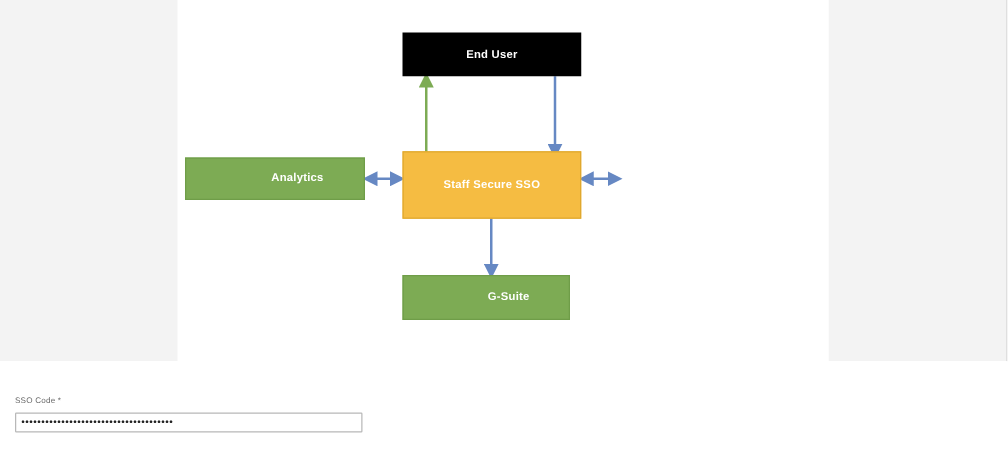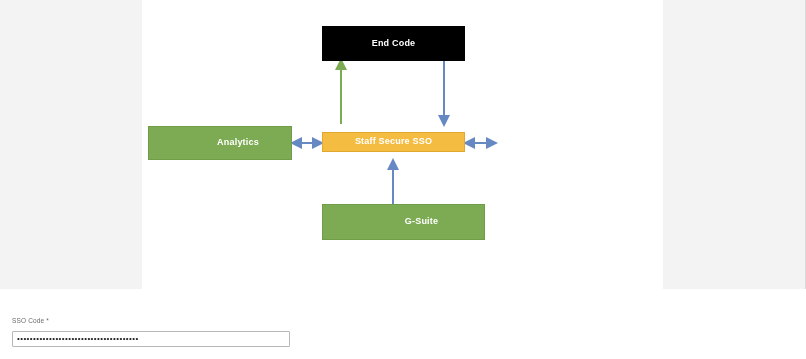--- a/index.html
+++ b/index.html
@@ -43,24 +43,24 @@
     text-align: center;
     line-height: 1.1;
   }
   .node.enduser { background: #000000; }
   .node.green   { background: #7aa css; padding-left: 36px; }
   .node.green   { background: #7dab54; border: 1px solid #6f9d48; }
   .node.orange  { background: #f5bc42; border: 1px solid #e0a82e; }
 
   
   .n-enduser  { left: 180px;  top: 26px;  width: 143px; height: 35px; }
-  .n-sso      { left: 180px;  top: 132px; width: 143px; height: 20px; }
+  .n-sso      { left: 180px;  top: 121px; width: 143px; height: 54px; }
   .n-analytics{ left: 6px;    top: 126px; width: 144px; height: 34px; }
   .n-github   { left: 354px;  top: 126px; width: 145px; height: 34px; }
-  .n-gsuite   { left: 180px;  top: 204px; width: 163px; height: 36px; }
+  .n-gsuite   { left: 180px;  top: 220px; width: 134px; height: 36px; }
 
   .connector-layer {
     position: absolute;
     left: 0; top: 0;
     width: 521px; height: 289px;
     pointer-events: none;
   }
 
   
   .form-area {
@@ -138,21 +138,21 @@
         <g>
           <line x1="327" y1="143" x2="350" y2="143" stroke="#6688c3" stroke-width="2" marker-start="url(#ah-blue-start)" marker-end="url(#ah-blue)"></line>
         </g>
 
         <g>
           <line x1="251" y1="164" x2="251" y2="217" stroke="#6688c3" stroke-width="2" marker-start="url(#ah-blue-start)" marker-end="url(#ah-blue)"></line>
         </g>
       </svg>
 
       <div class="node enduser n-enduser">
-        <span>End Code</span>
+        <span>End User</span>
       </div>
 
       <div class="node orange n-sso">
         <span>Staff Secure SSO</span>
       </div>
 
       <div class="node green n-analytics">
         <span>Analytics</span>
       </div>
 

